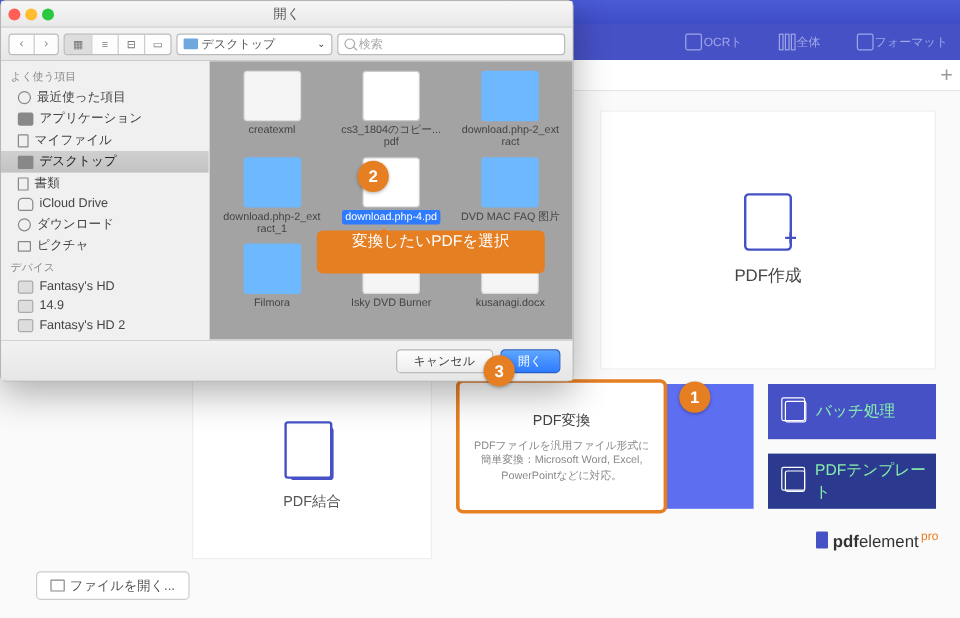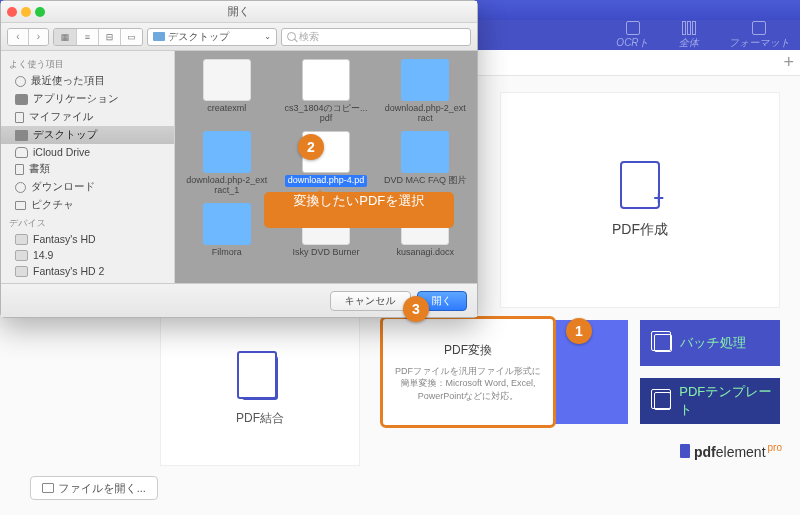--- a/index.html
+++ b/index.html
@@ -8,21 +8,21 @@
   
   .bg-app { position: absolute; left: 0; top: 0; width: 800px; height: 515px; background: #fff; }
   .bg-titlebar { height: 20px; background: linear-gradient(#4b5bd6, #3e4dc7); display: flex; align-items: center; padding: 0 6px; gap: 5px; }
   .tl-dot { width: 11px; height: 11px; border-radius: 50%; }
   .tl-red { background: #ff5f57; }
   .tl-yellow { background: #febc2e; }
   .tl-green { background: #28c840; }
 
   .bg-toolbar { height: 30px; background: #4651c5; display: flex; align-items: center; justify-content: space-between; color: #9fa7e8; font-size: 10px; padding: 0 10px; }
   .bg-tool-right { display:flex; gap:30px; align-items:center;}
-  .bg-tool-item { display:flex; flex-direction:column; align-items:center; gap:1px;font-style:italic;}
+  .bg-tool-item { display:flex; flex-direction:row; align-items:center; gap:1px;}
   .bg-tool-ic { width:14px; height:14px; border:1px solid #9fa7e8; border-radius:2px;}
   .bg-tool-ic2 { width:14px; height:14px; display:flex; gap:1px;}
   .bg-tool-ic2 span{width:4px;border:1px solid #9fa7e8;}
 
   .bg-subhead { height: 26px; background: #fff; border-bottom: 1px solid #e5e5e5; display:flex; align-items:center; justify-content:center; font-size:12px; color:#666; position:relative;}
   .bg-add { position:absolute; right:6px; font-size:18px; color:#999; font-weight:300;}
 
   .bg-content { position: relative; height: calc(100% - 76px); background:#fafafa; }
 
   
@@ -225,26 +225,26 @@
         </div>
       <div class="side-item">
           <span class="side-ic ic-doc"></span>
           <span>マイファイル</span>
         </div>
       <div class="side-item sel">
           <span class="side-ic ic-desk"></span>
           <span>デスクトップ</span>
         </div>
       <div class="side-item">
+          <span class="side-ic ic-doc"></span>
+          <span>書類</span>
+        </div>
+      <div class="side-item">
           <span class="side-ic ic-cloud"></span>
           <span>iCloud Drive</span>
-        </div>
-      <div class="side-item">
-          <span class="side-ic ic-doc"></span>
-          <span>書類</span>
         </div>
       <div class="side-item">
           <span class="side-ic ic-dl"></span>
           <span>ダウンロード</span>
         </div>
       <div class="side-item">
           <span class="side-ic ic-pic"></span>
           <span>ピクチャ</span>
         </div>
       <div class="side-group">デバイス</div>

